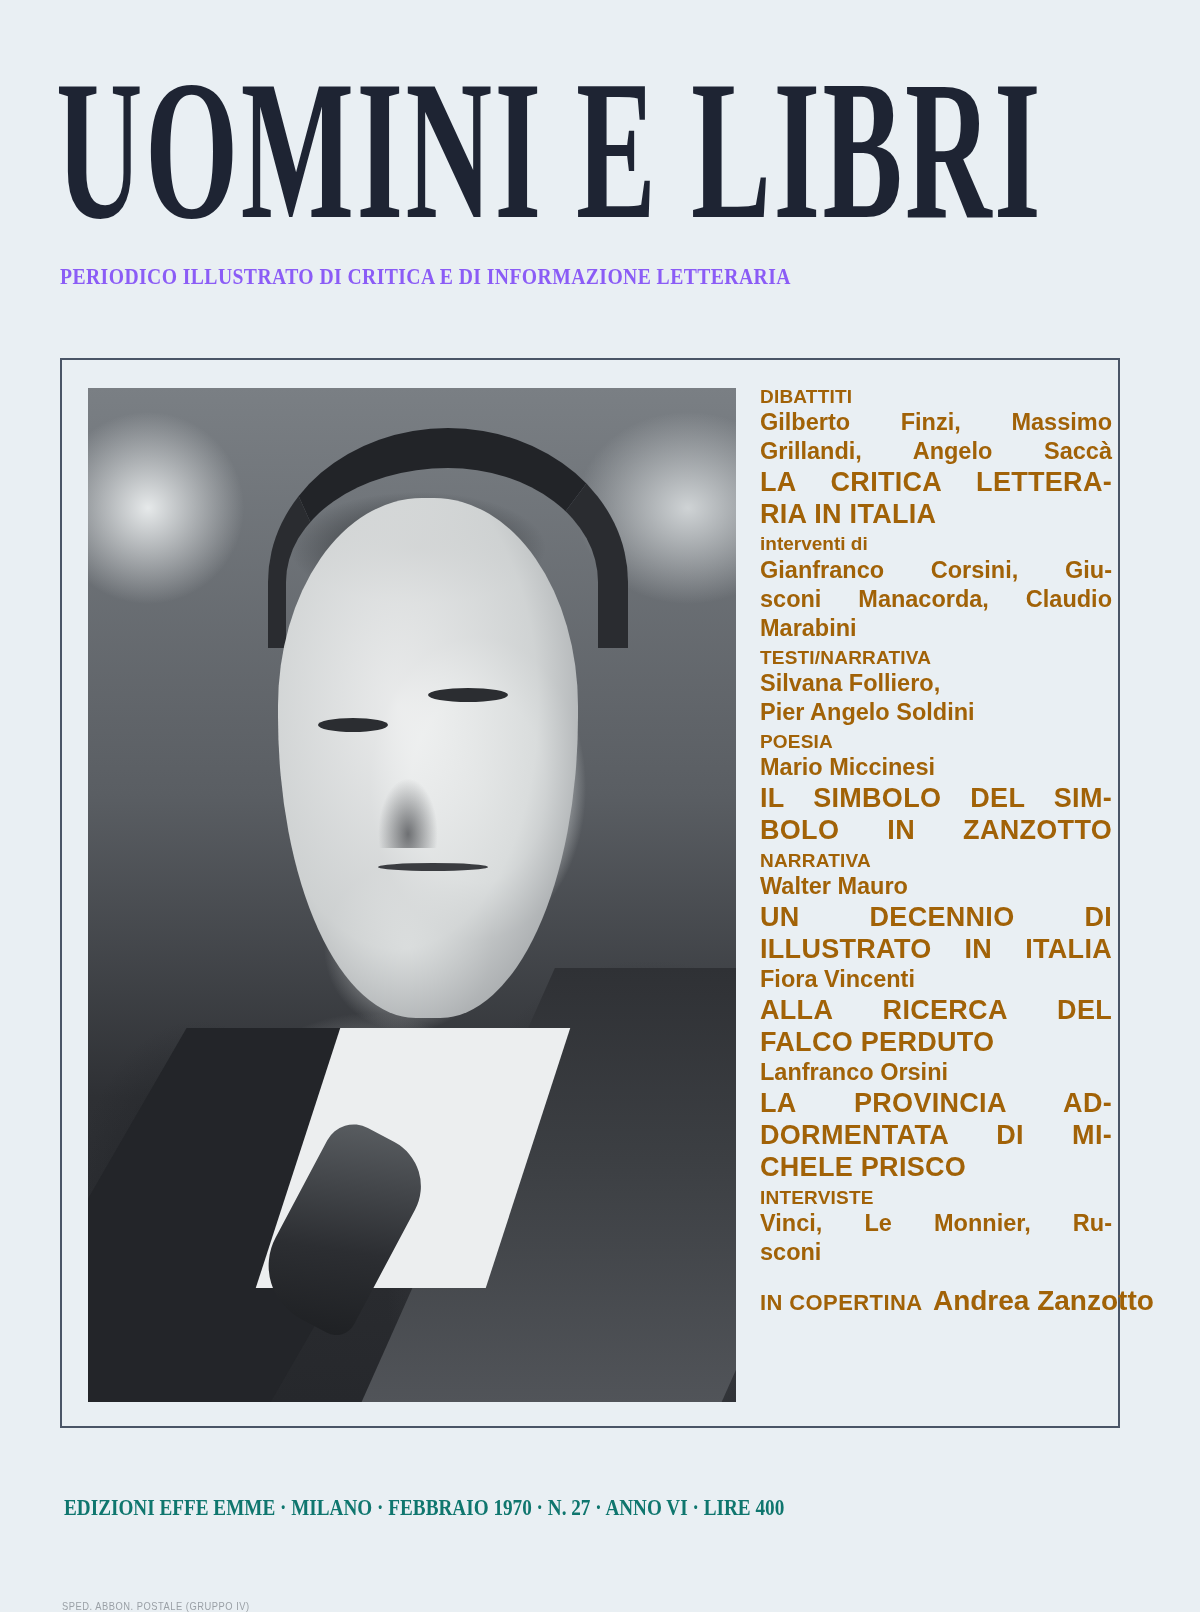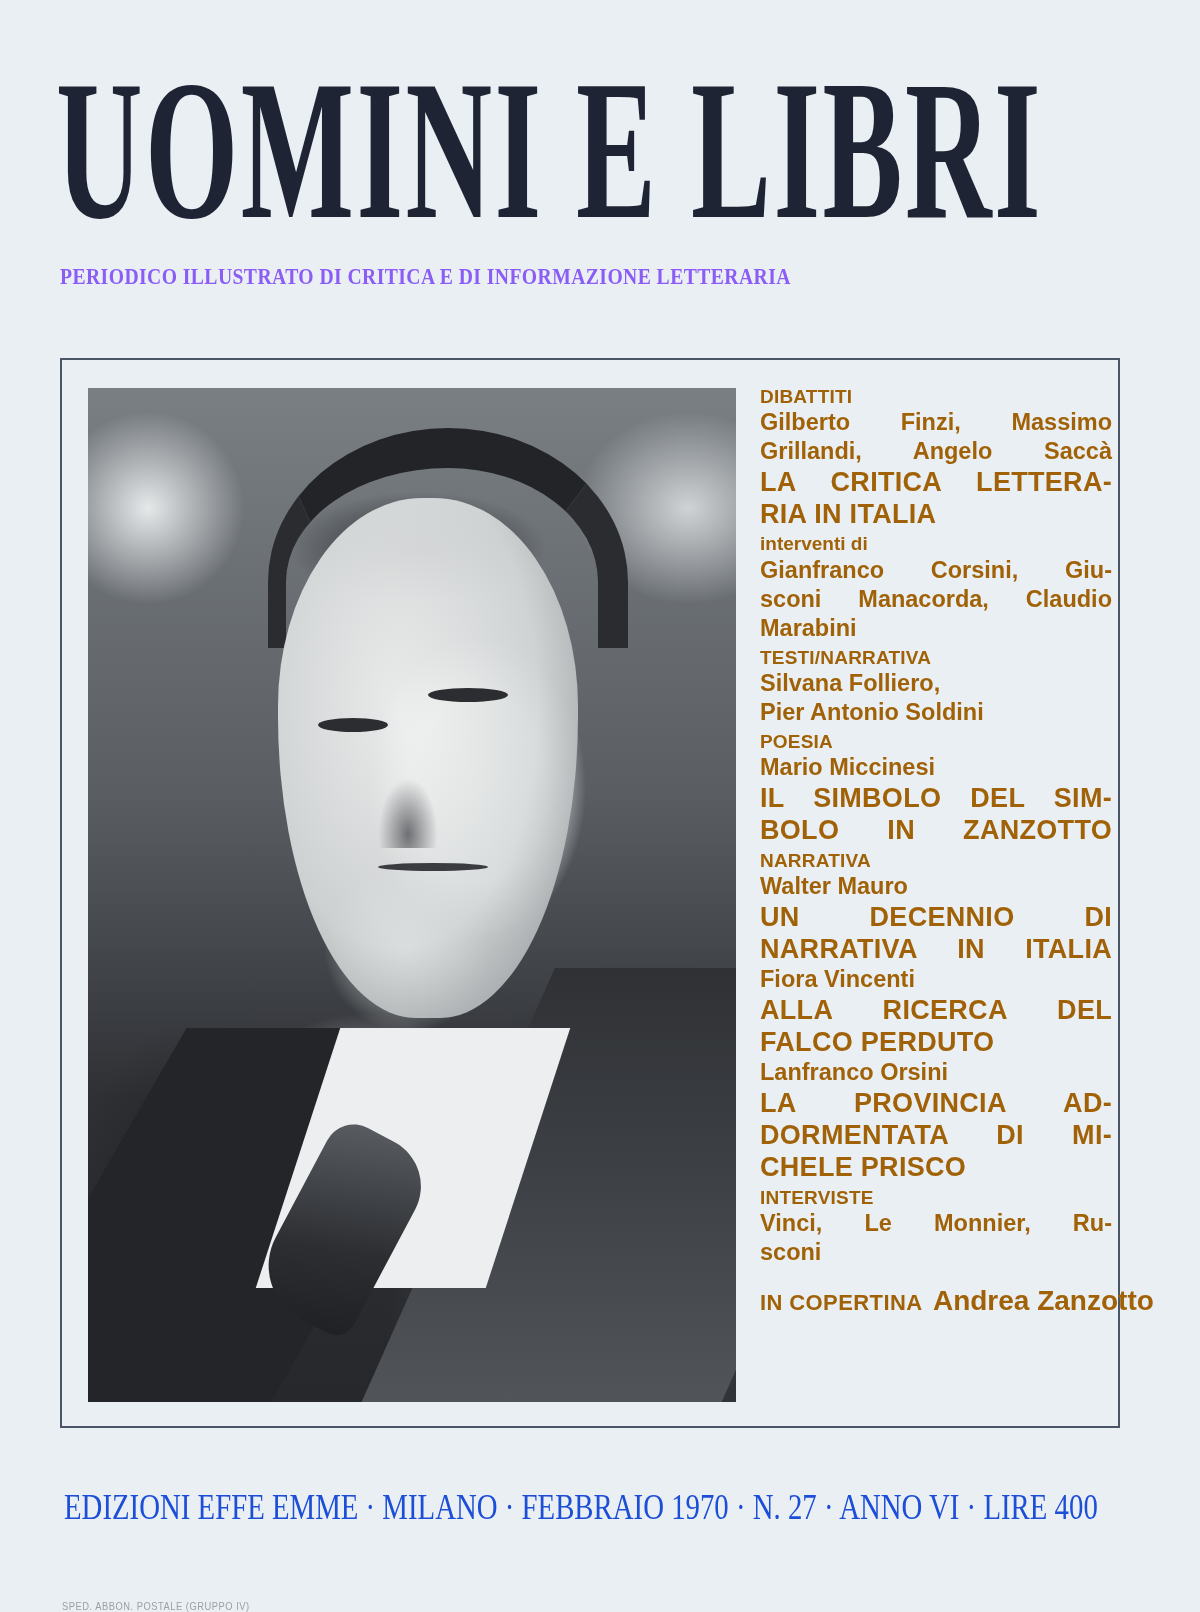--- a/index.html
+++ b/index.html
@@ -130,22 +130,22 @@
     }
     .cover-line {
       margin-top: 18px; white-space: nowrap;
     }
     .cover-line .lbl { font-weight: bold; font-size: 22px; letter-spacing: 0.4px; }
     .cover-line .nm { font-weight: bold; font-size: 28px; margin-left: 6px; }
 
     .footer {
       position: absolute; left: 64px; top: 1492px; width: 1060px;
       font-family: "Liberation Serif", "DejaVu Serif", serif;
-      font-weight: normal; font-size: 36px; line-height: 30px;
-      white-space: nowrap; color: #1d4ed8;
+      font-weight: bold; font-size: 24px; line-height: 30px;
+      white-space: nowrap; color: #0f766e;
     }
     .footer-inner { display: inline-block; transform: scaleX(0.8); transform-origin: left top; }
     .postal {
       position: absolute; left: 62px; top: 1600px;
       font-family: "Liberation Sans", sans-serif;
       font-size: 11px; color: #9aa0a6; white-space: nowrap; letter-spacing: 0.6px;
       transform: scaleX(0.85); transform-origin: left top;
     }
   </style>
 </head>
@@ -181,31 +181,31 @@
   <div class="auth">Grillandi, Angelo Saccà</div>
   <div class="head">LA CRITICA LETTERA-</div>
   <div class="head left">RIA IN ITALIA</div>
   <div class="row intv">interventi di</div>
   <div class="auth">Gianfranco Corsini, Giu-</div>
   <div class="auth">sconi Manacorda, Claudio</div>
   <div class="auth left">Marabini</div>
 
   <div class="row sec">TESTI/NARRATIVA</div>
   <div class="auth left">Silvana Folliero,</div>
-  <div class="auth left">Pier Antonio Soldini</div>
+  <div class="auth left">Pier Angelo Soldini</div>
 
   <div class="row sec">POESIA</div>
   <div class="auth left">Mario Miccinesi</div>
   <div class="head">IL SIMBOLO DEL SIM-</div>
   <div class="head">BOLO IN ZANZOTTO</div>
 
   <div class="row sec">NARRATIVA</div>
   <div class="auth left">Walter Mauro</div>
   <div class="head">UN DECENNIO DI</div>
-  <div class="head">NARRATIVA IN ITALIA</div>
+  <div class="head">ILLUSTRATO IN ITALIA</div>
 
   <div class="auth left">Fiora Vincenti</div>
   <div class="head">ALLA RICERCA DEL</div>
   <div class="head left">FALCO PERDUTO</div>
 
   <div class="auth left">Lanfranco Orsini</div>
   <div class="head">LA PROVINCIA AD-</div>
   <div class="head">DORMENTATA DI MI-</div>
   <div class="head left">CHELE PRISCO</div>
 

